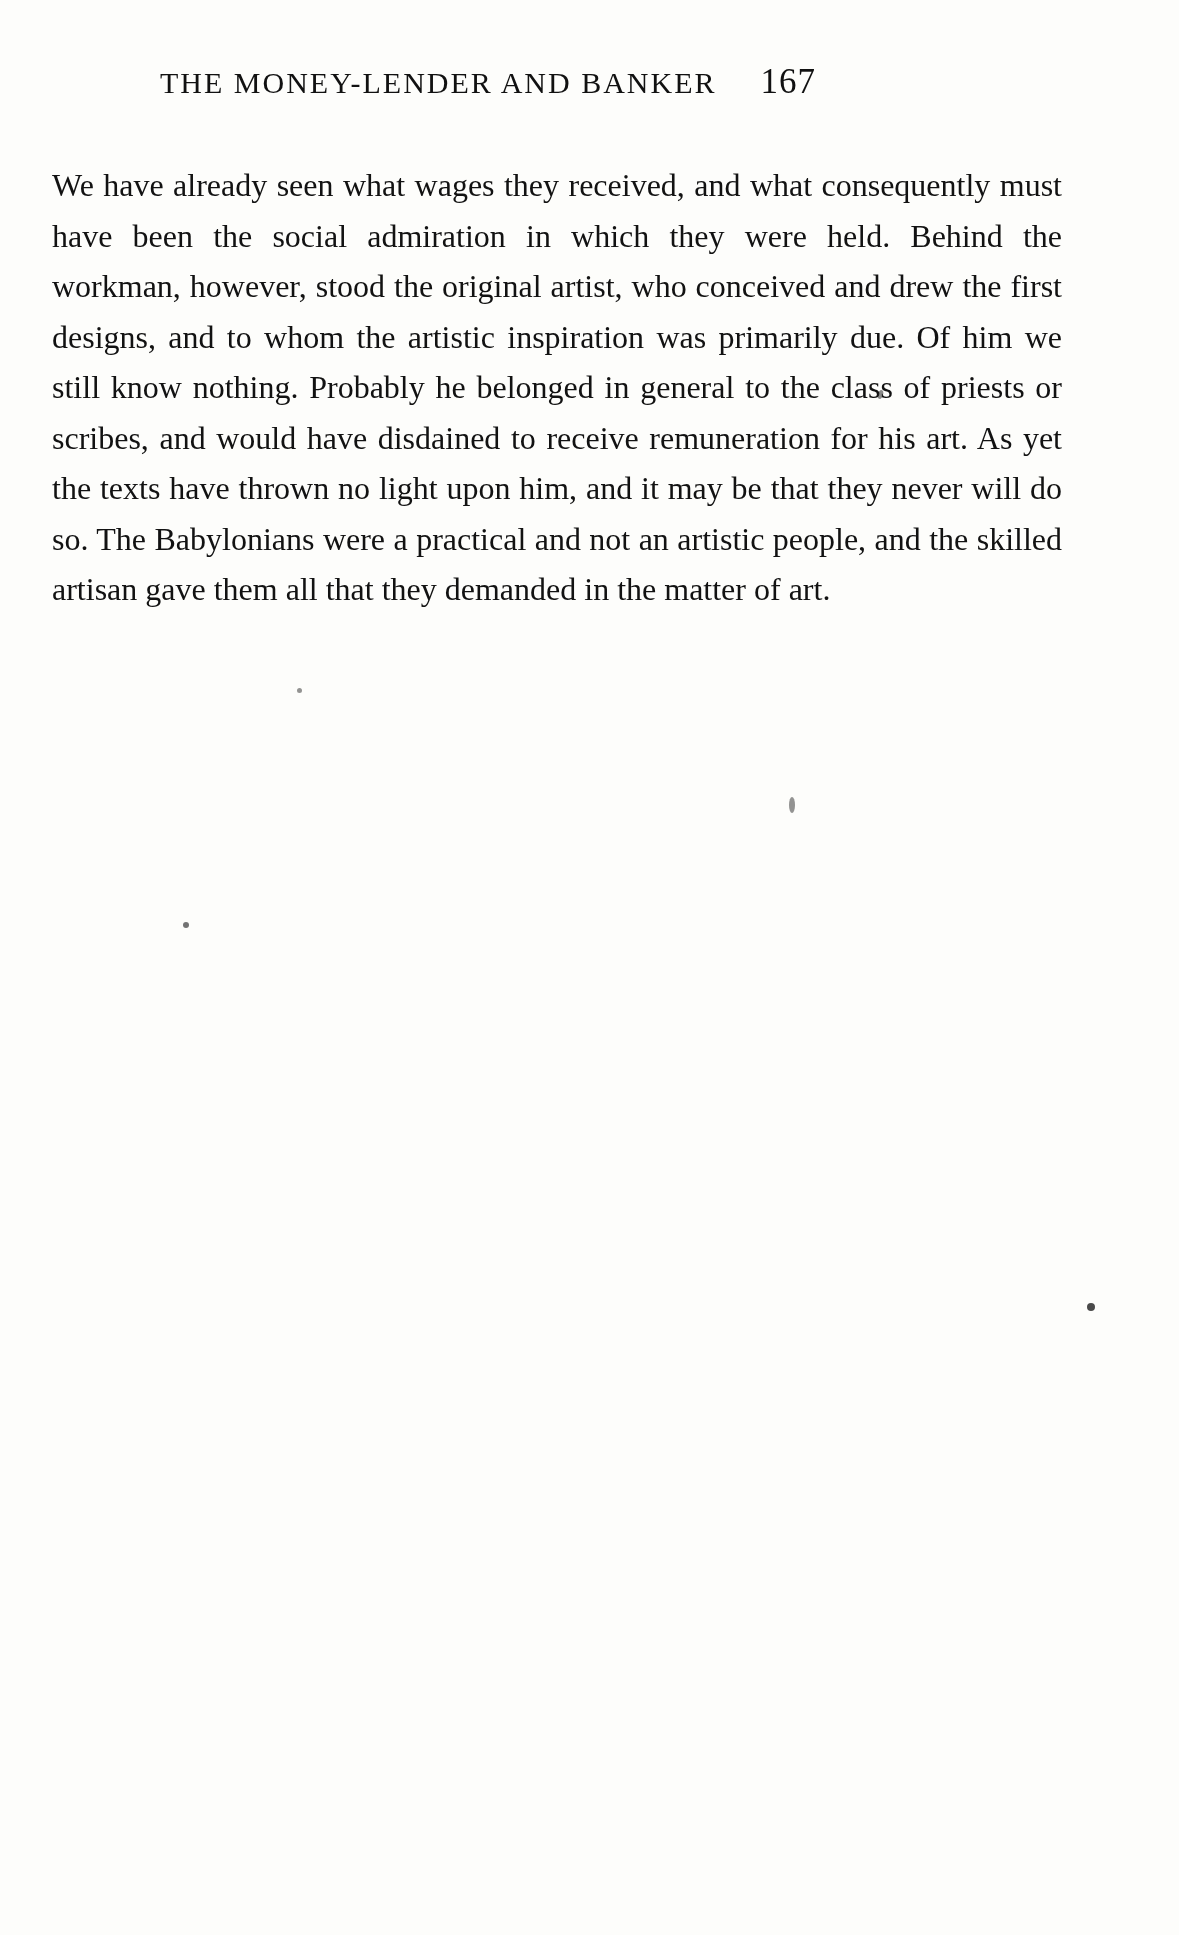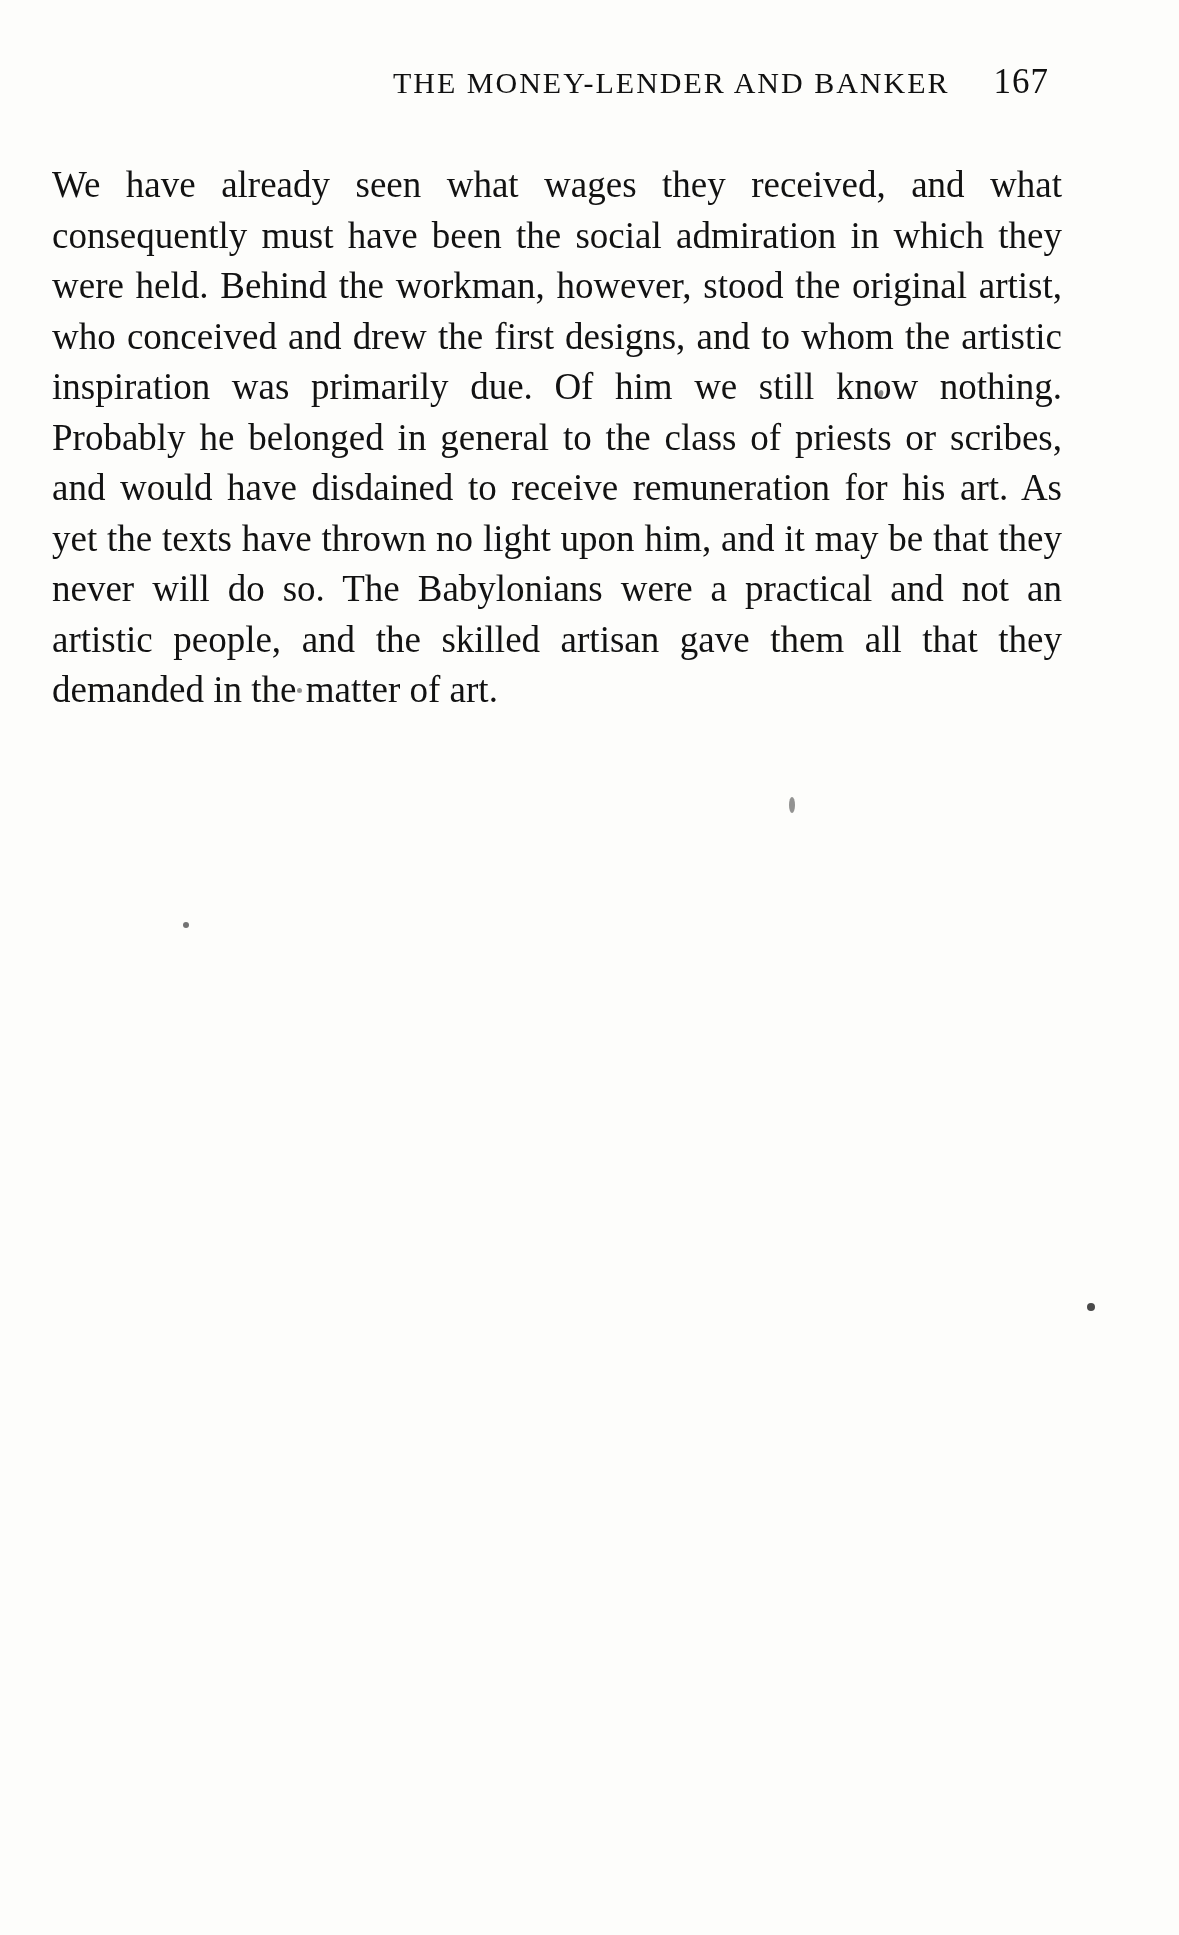--- a/index.html
+++ b/index.html
@@ -20,21 +20,21 @@
     inset: 0;
     background: #fdfdfb;
   }
   .running-head {
     position: absolute;
     top: 62px;
     left: 160px;
     right: 120px;
     display: flex;
     align-items: baseline;
-    justify-content: flex-end;
+    justify-content: flex-start;
   }
   .head-title {
     font-family: "Liberation Serif", serif;
     font-size: 30px;
     letter-spacing: 2.0px;
     font-weight: 400;
     color: #111111;
     white-space: nowrap;
   }
   .page-number {
@@ -44,21 +44,21 @@
     color: #111111;
     letter-spacing: 1px;
     padding-right: 10px;
     margin-left: 44px;
   }
   .body-text {
     position: absolute;
     top: 160px;
     left: 52px;
     width: 1010px;
-    font-size: 37px;
+    font-size: 32px;
     line-height: 50.5px;
     text-align: justify;
     text-justify: inter-word;
     color: #121212;
     font-family: "Liberation Serif", serif;
   }
   .body-text p {
     margin: 0;
     text-indent: 0;
   }

